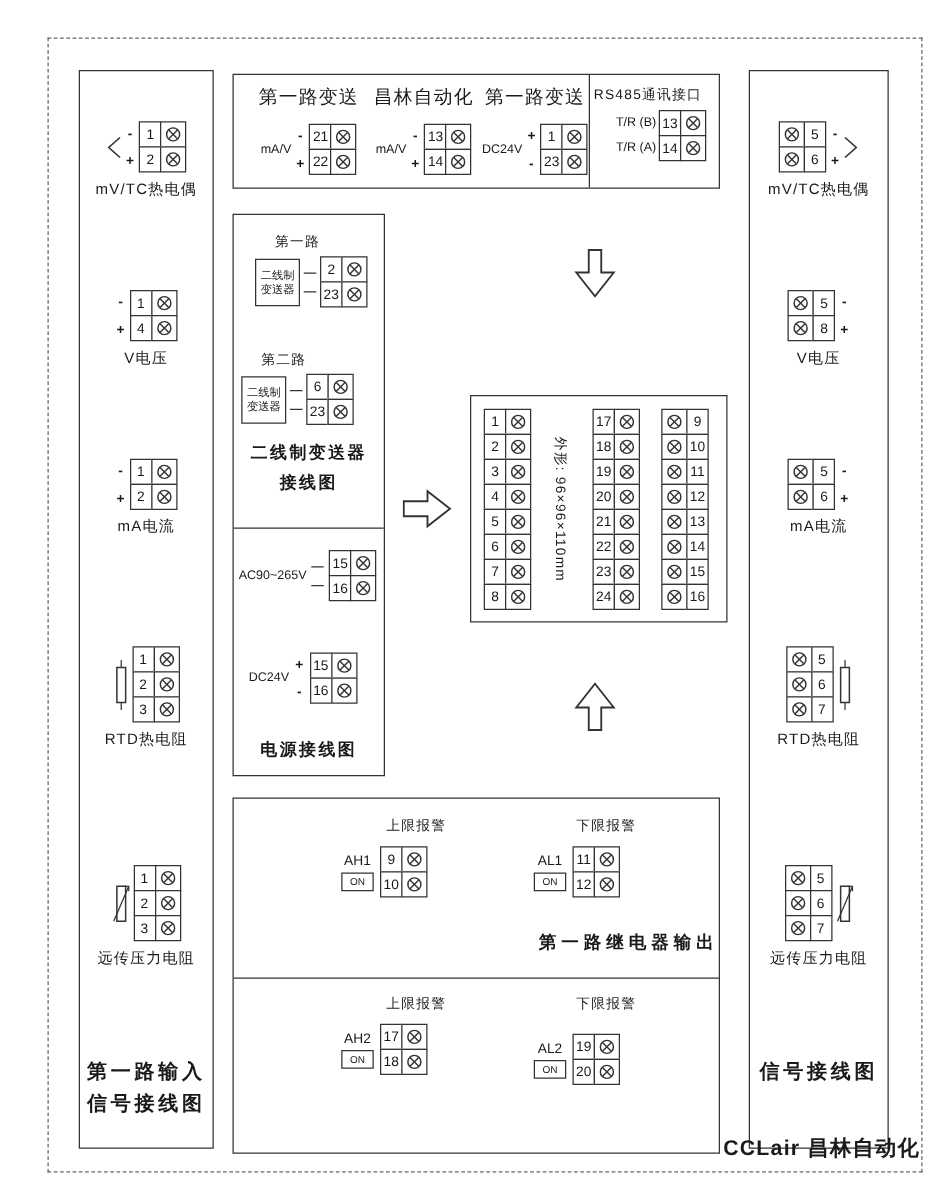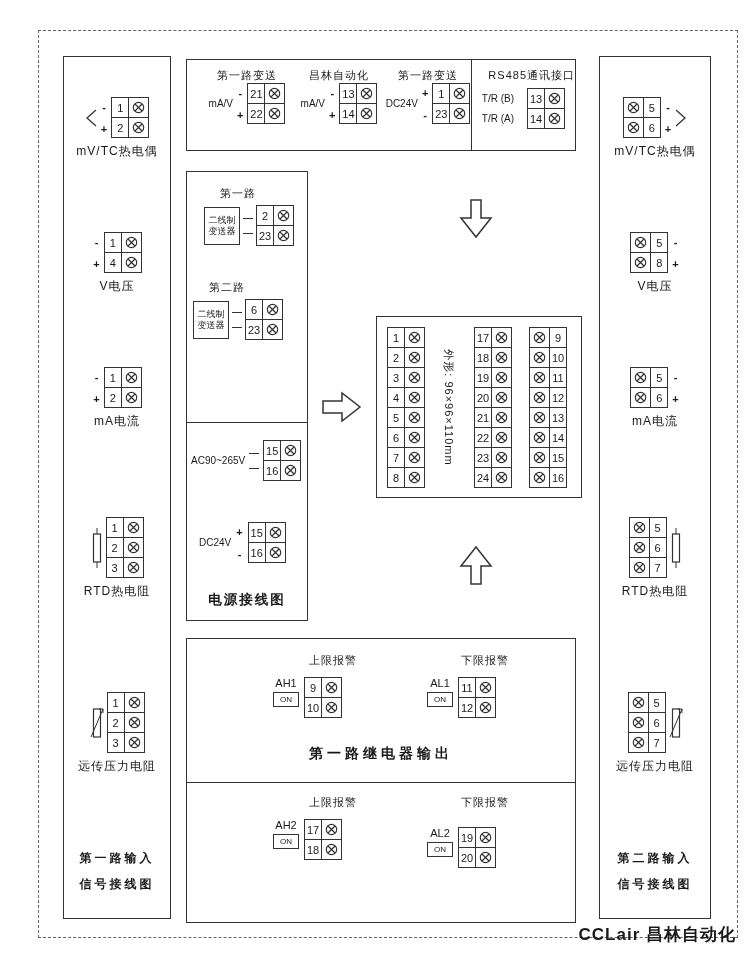--- a/index.html
+++ b/index.html
@@ -18,57 +18,57 @@
   .term-num{width:18px;height:21px;border:1px solid #333;display:flex;align-items:center;justify-content:center;font-size:11px;background:#fff}
   .screw-cell{width:21px;height:21px;border:1px solid #333;margin-left:-1px;display:flex;align-items:center;justify-content:center;background:#fff}
   .term-row.rev .screw-cell{margin-left:0}
   .term-row.rev .term-num{margin-left:-1px}
 
   
   .sig-group{position:absolute;left:0;width:100%}
   .row{display:flex;align-items:center;justify-content:center;gap:3px}
   .pols{display:flex;flex-direction:column;justify-content:space-between;align-items:center;height:34px;font-size:11px;font-weight:bold;padding:0 1px}
   .g-label{text-align:center;font-size:12px;margin-top:5px;letter-spacing:1px;white-space:nowrap}
-  .panel-caption{position:absolute;left:0;width:100%;text-align:center;font-size:12px;font-weight:600;letter-spacing:3px;line-height:26px}
+  .panel-caption{position:absolute;left:0;width:100%;text-align:center;font-size:16px;font-weight:600;letter-spacing:3px;line-height:26px}
   .sym{display:flex;align-items:center}
 
   
   .tx-group{position:absolute;text-align:center}
-  .tx-title{font-size:11px;letter-spacing:1px;margin-bottom:0;white-space:nowrap}
+  .tx-title{font-size:15px;letter-spacing:1px;margin-bottom:12px;white-space:nowrap}
   .tx-row{display:flex;align-items:center;justify-content:center;gap:3px}
   .tx-sig{font-size:10px;white-space:nowrap}
-  .rs-title{font-size:11px;letter-spacing:1px;text-align:right;margin:2px 0 5px;white-space:nowrap}
-  .rs-row{display:flex;align-items:center;justify-content:flex-end;gap:13px;padding-right:10px}
+  .rs-title{font-size:11px;letter-spacing:1px;text-align:left;margin:2px 0 5px;white-space:nowrap}
+  .rs-row{display:flex;align-items:center;justify-content:flex-end;gap:2px;padding-right:10px}
   .rs-row+.rs-row{margin-top:-1px}
   .rs-label{font-size:10px;white-space:nowrap}
 
   
   .tw-group{position:absolute}
   .tw-title{font-size:11px;letter-spacing:1px;margin:0 0 4px 16px}
   .device{width:36px;height:38px;border:1px solid #333;font-size:9px;line-height:11px;display:flex;align-items:center;justify-content:center;text-align:center;padding:1px}
   .leads{display:flex;flex-direction:column;justify-content:space-around;height:30px}
   .wire{display:block;width:10px;border-top:1px solid #333}
   .tw-caption,.pw-caption{position:absolute;left:0;width:100%;text-align:center;font-size:13.5px;font-weight:600;letter-spacing:2px;line-height:24px;padding:0 12px}
   .pw-group{position:absolute;display:flex;align-items:center;gap:4px}
   .pw-label{font-size:10px;white-space:nowrap}
 
   
   .mb-col{position:absolute}
   .mb-vlabel{position:absolute;display:flex;align-items:center;justify-content:center}
   .mb-vlabel span{transform:rotate(90deg);white-space:nowrap;font-size:11px;letter-spacing:1px}
 
   
   .alarm-title{position:absolute;font-size:11px;letter-spacing:1px;white-space:nowrap}
-  .relay-group{position:absolute;display:flex;align-items:flex-start;gap:5px}
+  .relay-group{position:absolute;display:flex;align-items:center;gap:5px}
   .relay-name{font-size:11px;text-align:center}
   .on-box{width:26px;height:15px;border:1px solid #333;font-size:8px;display:flex;align-items:center;justify-content:center;margin:3px auto 0}
-  .sec-caption{position:absolute;left:0;width:100%;text-align:center;font-size:14px;font-weight:600;letter-spacing:4px}
+  .sec-caption{position:absolute;left:0;width:100%;text-align:right;font-size:14px;font-weight:600;letter-spacing:4px}
 
   .arrow{position:absolute}
-  .brand{position:absolute;right:14px;bottom:7px;font-size:17px;font-weight:bold;letter-spacing:1px}
+  .brand{position:absolute;right:14px;bottom:23px;font-size:17px;font-weight:bold;letter-spacing:1px}
 </style>
 </head>
 <body>
 
 <div class="page">
 
 
   <div class="outer">
 
     <div class="box" style="left:24px;top:25px;width:108px;height:863px">
@@ -457,21 +457,20 @@
                 <rect x="3.5" y="6" width="7" height="28" fill="none" stroke="#333" stroke-width="1.2"></rect>
                 <line x1="1" y1="34" x2="13" y2="6" stroke="#333" stroke-width="1"></line>
                 <polyline points="9,6 13,6 13,10" fill="none" stroke="#333" stroke-width="1"></polyline>
               </svg>
             </span>
         </div>
         <div class="g-label">远传压力电阻</div>
       </div>
 
       <div class="panel-caption" style="top:788px">
-        <div>第二路输入</div>
         <div>信号接线图</div>
       </div>
     </div>
 
     <div class="box" style="left:147px;top:28px;width:390px;height:92px">
       <div class="vdiv" style="left:284px"></div>
 
       <div class="tx-group" style="left:14px;top:8px;width:92px">
         <div class="tx-title">第一路变送</div>
         <div class="tx-row">
@@ -668,20 +667,21 @@
                     <circle cx="10" cy="10" r="8" fill="none" stroke="#333" stroke-width="1.8"></circle>
                     <line x1="4.6" y1="4.6" x2="15.4" y2="15.4" stroke="#333" stroke-width="1.8"></line>
                     <line x1="15.4" y1="4.6" x2="4.6" y2="15.4" stroke="#333" stroke-width="1.8"></line>
                   </svg>
                 </span>
               </div>
             </span>
         </div>
       </div>
 
+      <div class="tw-caption" style="top:178px">二线制变送器接线图</div>
 
       <div class="pw-group" style="left:4px;top:268px">
         <span class="pw-label">AC90~265V</span>
         <span class="leads">
             <span class="wire"></span>
             <span class="wire"></span>
           </span>
         <span class="strip">
             <div class="term-row">
               <span class="term-num">15</span>

